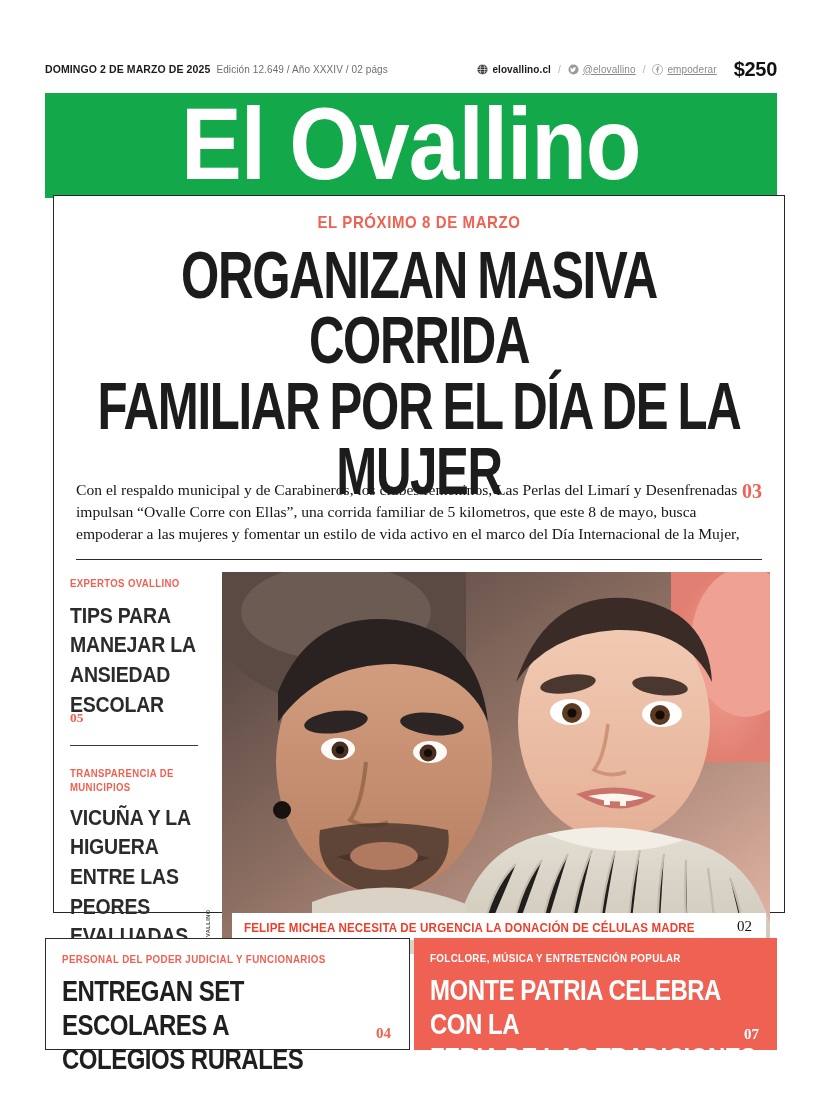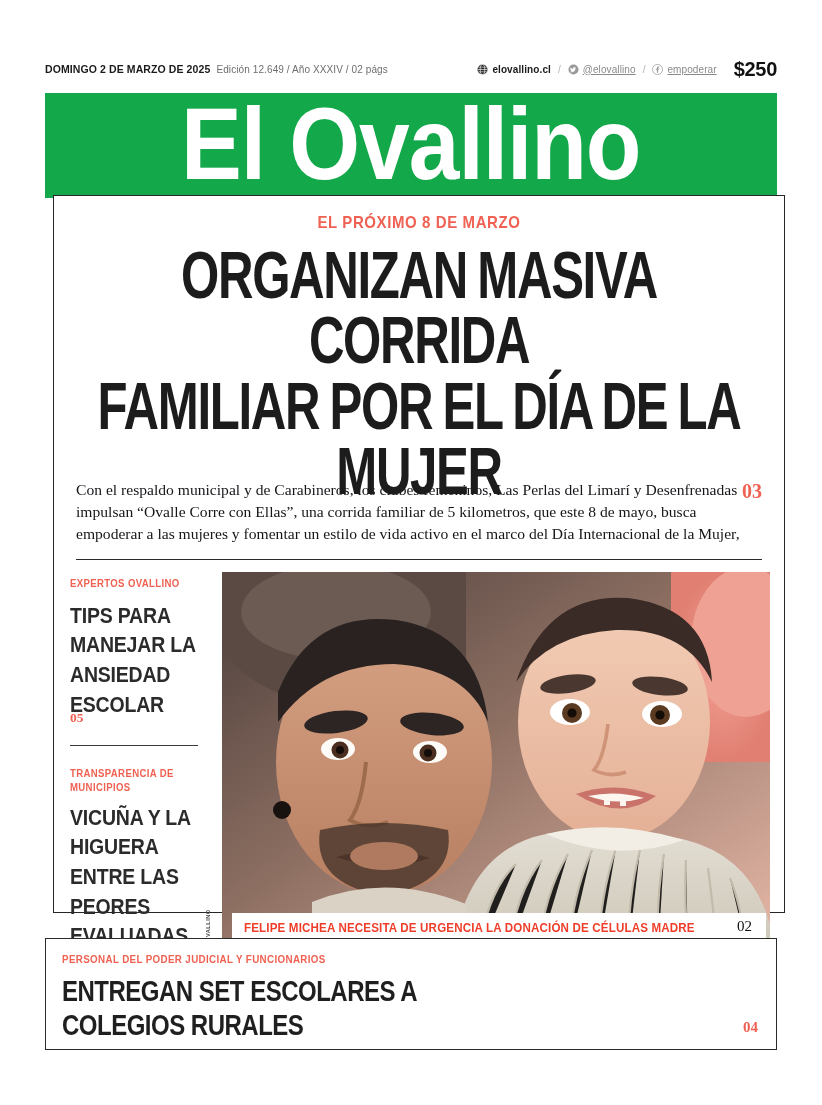--- a/index.html
+++ b/index.html
@@ -132,21 +132,21 @@
   }
   .teaser-left .teaser-kicker { color:#ef6152; }
   .teaser-right .teaser-kicker { color:#ffffff; }
   .teaser-head {
     font-size:24px; font-weight:bold; line-height:1.17; letter-spacing:-.5px;
     transform:scaleY(1.2); transform-origin:left top;
   }
   .teaser-left .teaser-head { color:#1f1f1f; }
   .teaser-right .teaser-head { color:#ffffff; }
   .teaser-page {
-    position:absolute; right:18px; bottom:13px;
+    position:absolute; right:18px; bottom:7px;
     font-family:"Liberation Serif", serif; font-size:15px; font-weight:bold;
   }
   .teaser-left .teaser-page { color:#ef6152; }
   .teaser-right .teaser-page { color:#ffffff; }
 </style>
 </head>
 <body>
 
 <div class="page">
 
@@ -326,16 +326,24 @@
 
     <div class="teaser teaser-left">
       <div class="teaser-kicker">PERSONAL DEL PODER JUDICIAL Y FUNCIONARIOS</div>
       <div class="teaser-head">
         <div>ENTREGAN SET ESCOLARES A</div>
         <div>COLEGIOS RURALES</div>
       </div>
       <span class="teaser-page">04</span>
     </div>
 
+    <div class="teaser teaser-right">
+      <div class="teaser-kicker">FOLCLORE, MÚSICA Y ENTRETENCIÓN POPULAR</div>
+      <div class="teaser-head">
+        <div>MONTE PATRIA CELEBRA CON LA</div>
+        <div>FERIA DE LAS TRADICIONES</div>
+      </div>
+      <span class="teaser-page">07</span>
+    </div>
 
   </div>
 
 </div>
 
 </body></html>

